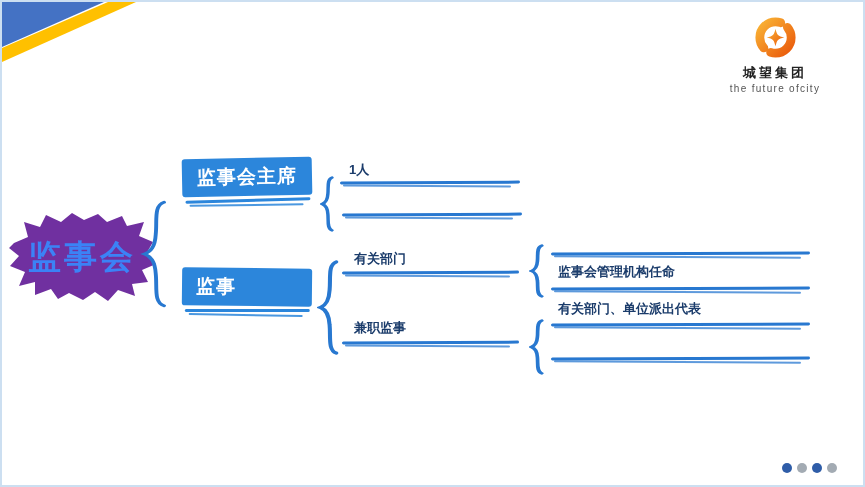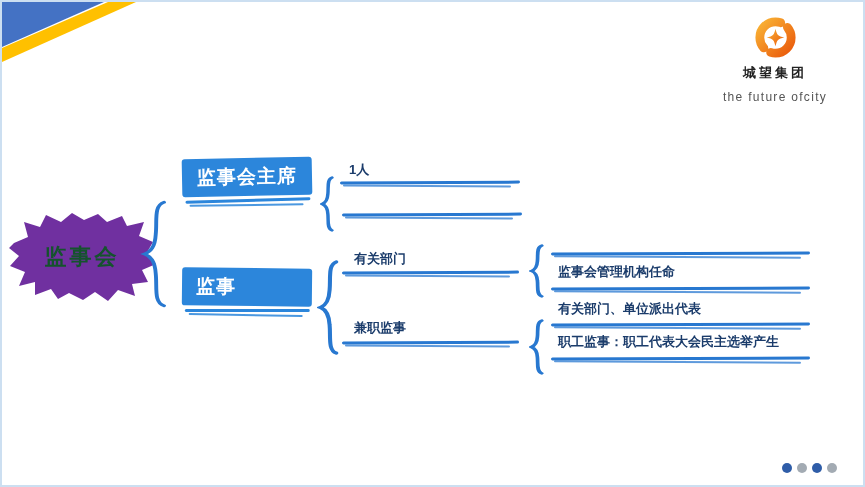--- a/index.html
+++ b/index.html
@@ -12,27 +12,27 @@
   body{margin:0;background:#ffffff;font-family:"Liberation Sans","DejaVu Sans",sans-serif}
   .slide{position:relative;width:865px;height:487px;background:#fff;border:2px solid var(--border-light);overflow:hidden}
 
   
   .corner{position:absolute;left:0;top:0;width:140px;height:62px}
 
   
   .logo{position:absolute;left:712px;top:12px;width:122px;text-align:center}
   .logo-mark{width:47px;height:47px;margin:0 auto;display:block}
   .logo-name{font-size:13px;font-weight:bold;letter-spacing:3px;color:var(--logo-text);margin-top:3px;white-space:nowrap}
-  .logo-tagline{font-size:12px;letter-spacing:1.3px;color:var(--tagline-gray);margin-top:8px;white-space:nowrap}
+  .logo-tagline{font-size:10px;letter-spacing:1.3px;color:var(--tagline-gray);margin-top:1px;white-space:nowrap}
 
   
   .root{position:absolute;left:4px;top:209px;width:152px;height:92px}
   .root svg{position:absolute;inset:0;width:100%;height:100%}
   .root-label{position:absolute;inset:0;display:flex;align-items:center;justify-content:center;
-    color:#14532d;font-size:22px;font-weight:bold;letter-spacing:3px}
+    color:#3b82f6;font-size:33px;font-weight:bold;letter-spacing:3px}
 
   
   .box{position:absolute;background:var(--accent-blue);color:#fff;font-weight:bold;font-size:19px;
     display:flex;align-items:center;border-radius:3px;letter-spacing:1px}
   .box::before{content:"";position:absolute;left:3px;right:2px;bottom:-6px;height:3px;
     background:var(--accent-blue);border-radius:2px;transform:rotate(-0.5deg)}
   .box::after{content:"";position:absolute;left:7px;right:9px;bottom:-10px;height:2px;
     background:var(--accent-blue);border-radius:2px;transform:rotate(0.4deg);opacity:.85}
   .box-chairman{left:180px;top:156px;width:130px;height:38px;justify-content:center;transform:rotate(-1.1deg)}
   .box-supervisor{left:180px;top:266px;width:130px;height:38px;padding-left:14px;transform:rotate(0.6deg)}
@@ -136,21 +136,20 @@
   <div class="uline" style="left:340px;top:339px;width:177px"></div>
 
   <div class="brace" style="left:527px;top:317px;width:16px;height:56px">
     <svg viewBox="0 0 20 100" preserveAspectRatio="none" aria-hidden="true">
       <path d="M16 3 C9 6 11.5 20 10.5 32 C10 44 7 48 3 50 C7 52 10 56 10.5 68 C11.5 80 9 94 16 97" fill="none" stroke="#2878D0" stroke-width="4.6" stroke-linecap="round"></path>
     </svg>
   </div>
 
   <div class="label" style="left:556px;top:298px">有关部门、单位派出代表</div>
   <div class="uline" style="left:549px;top:321px;width:259px"></div>
-  <div class="label" style="left:556px;top:331px">职工监事：职工代表大会民主选举产生</div>
   <div class="uline" style="left:549px;top:355px;width:259px"></div>
 
   <div class="pagination" id="pagination">
       <span class="dot dot-blue"></span>
       <span class="dot dot-gray"></span>
       <span class="dot dot-blue"></span>
       <span class="dot dot-gray"></span>
     </div>
 
 </div>

